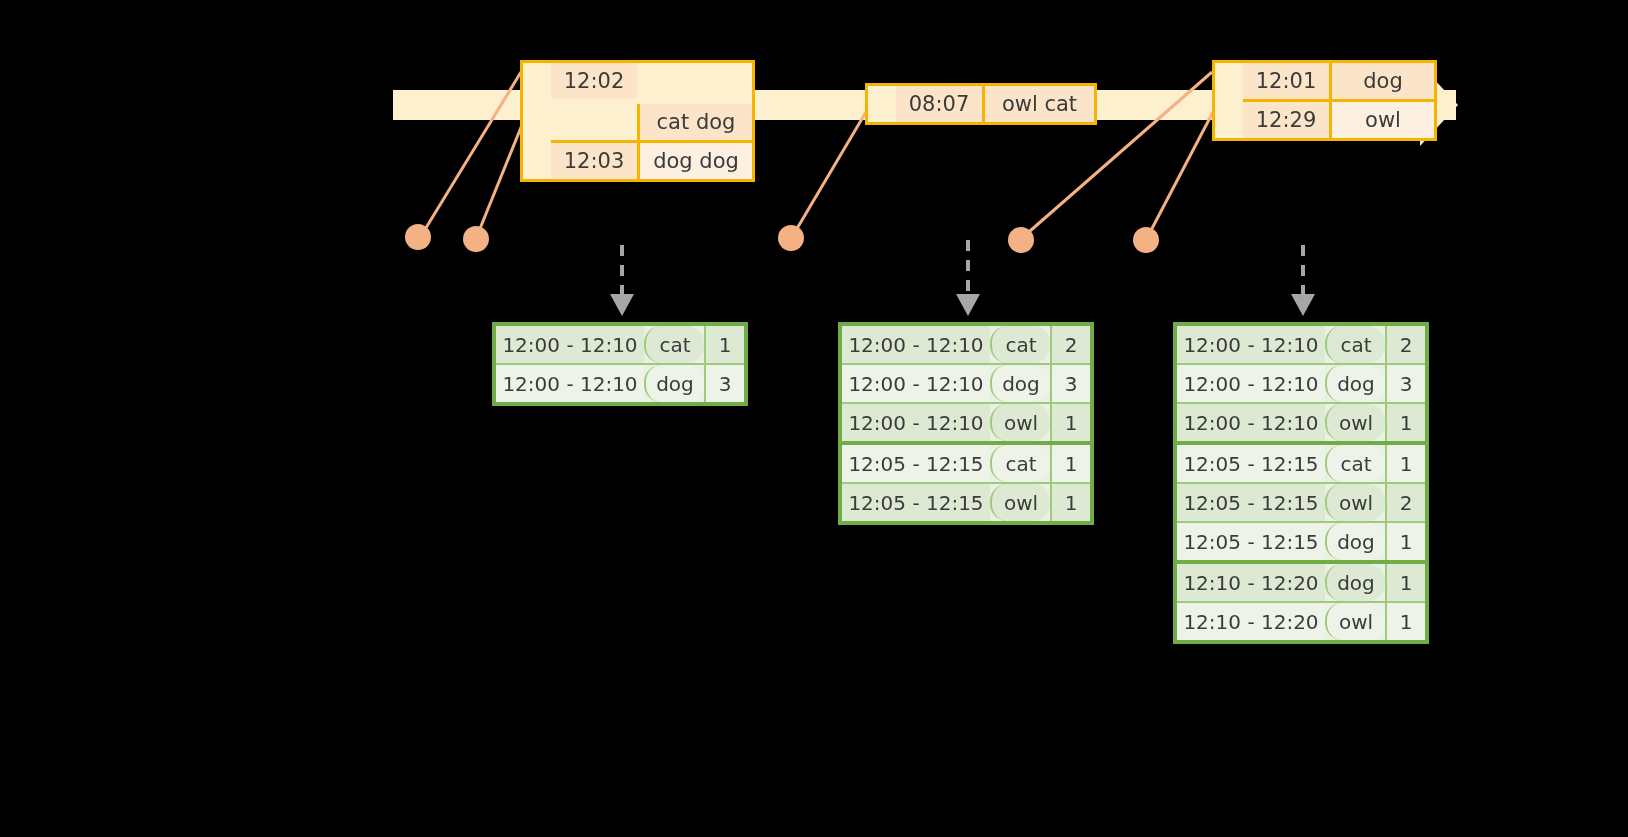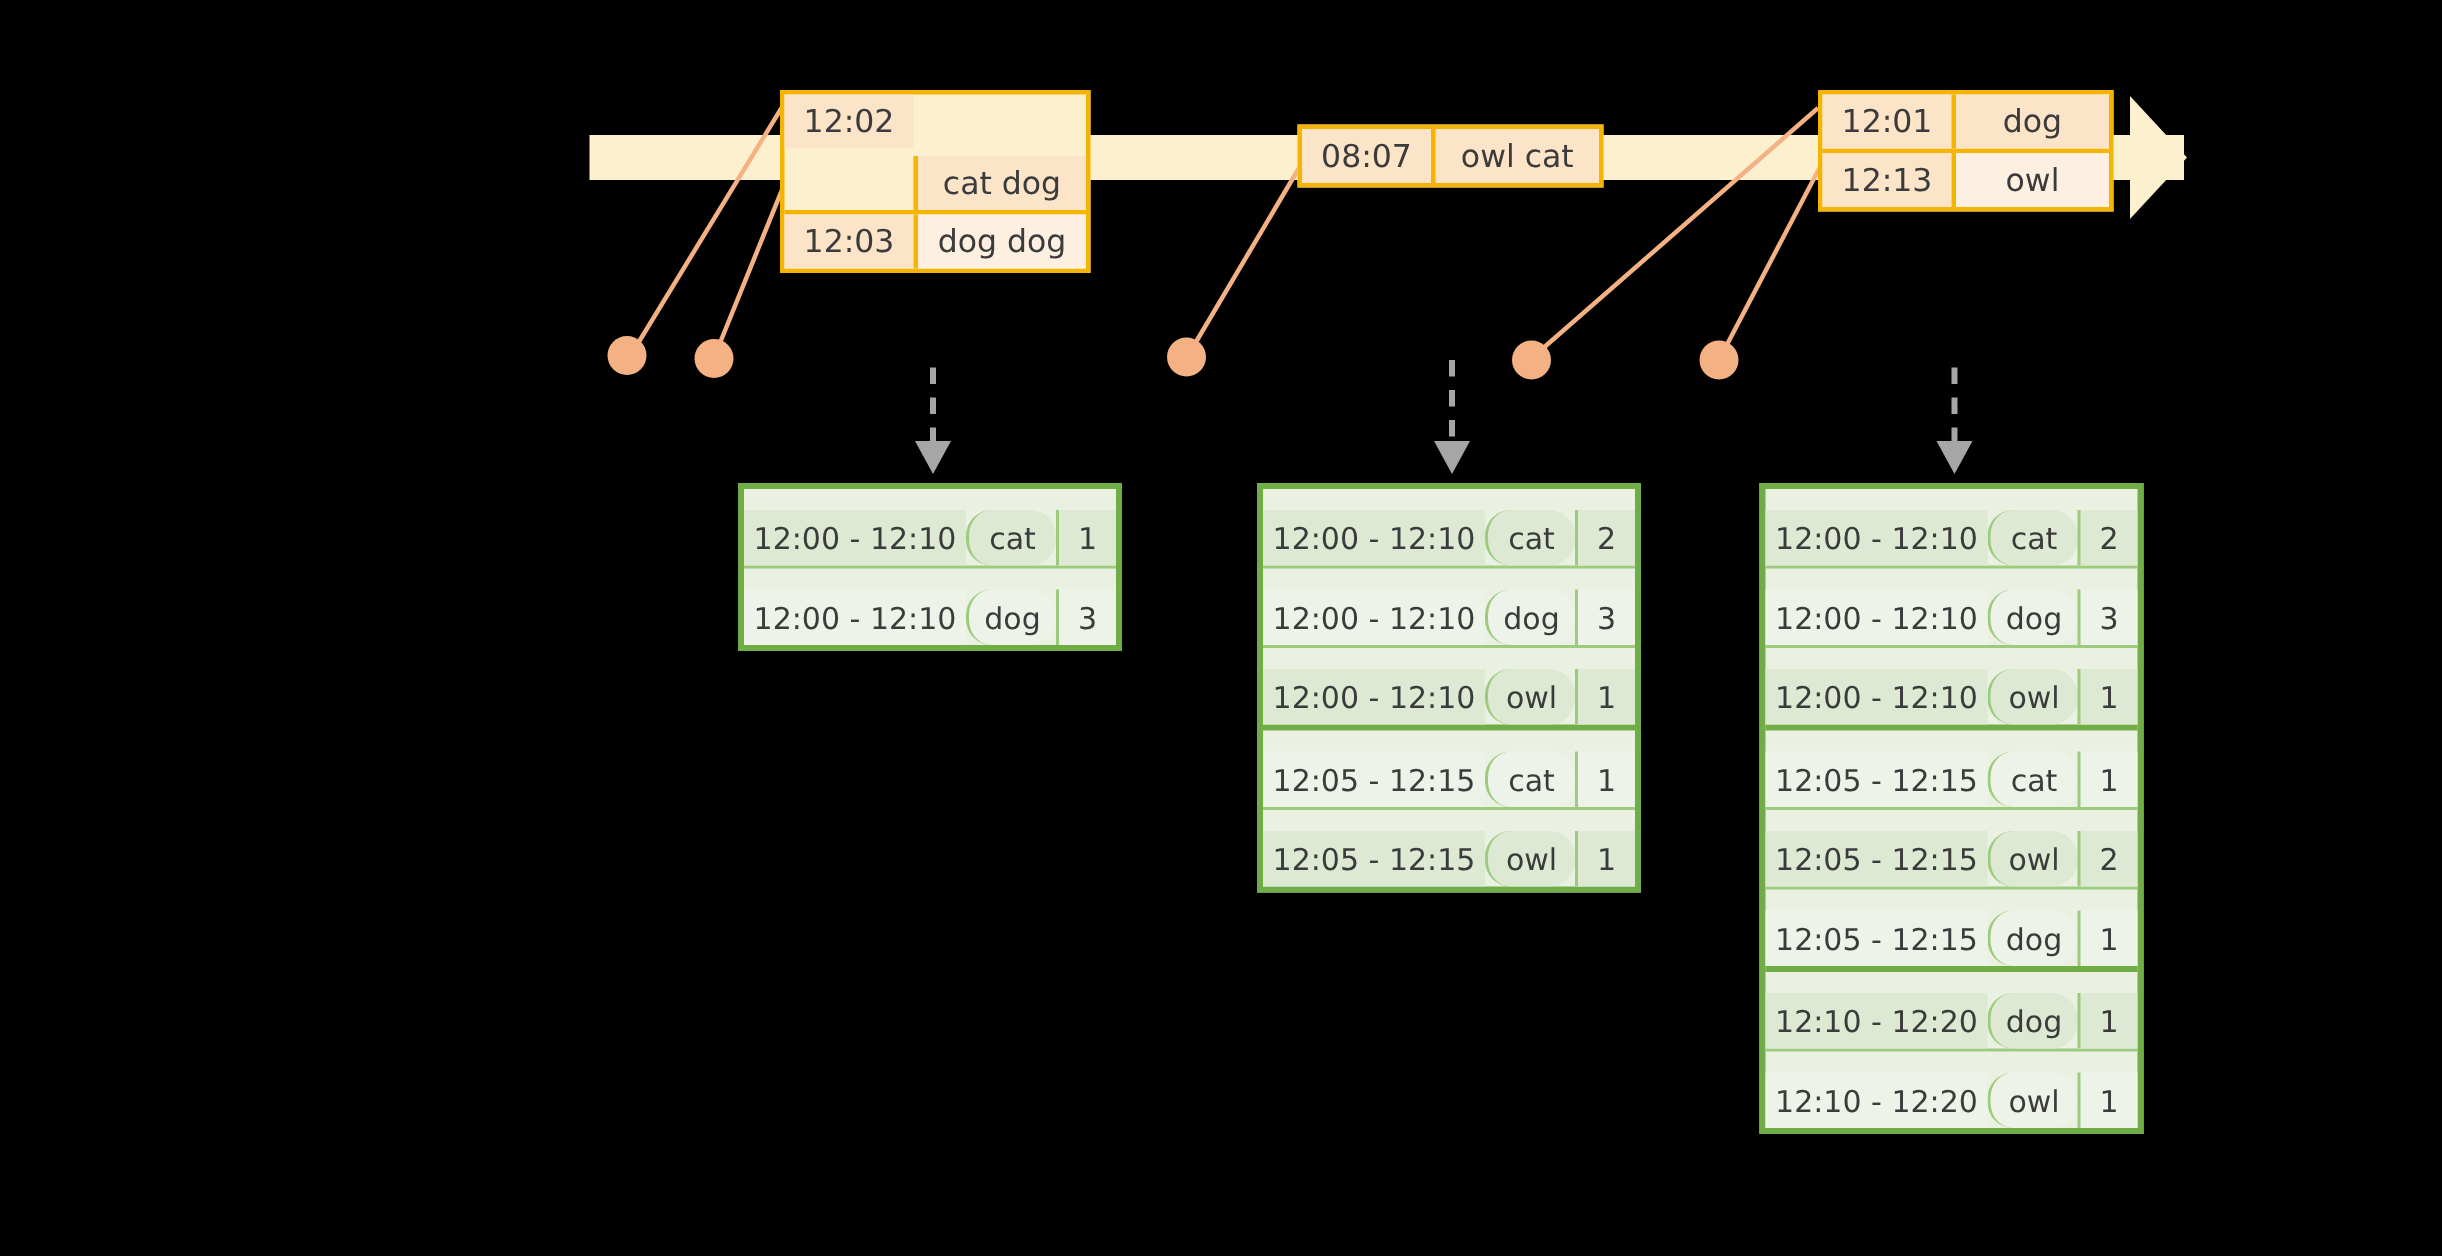--- a/index.html
+++ b/index.html
@@ -41,20 +41,21 @@
     border-bottom: 41px solid transparent;
     border-left: 38px solid #fdf0cf;
   }
 
   
   .evt-group {
     position: absolute;
     border: 3px solid #f5b400;
     box-sizing: border-box;
     background: #fdf0cf;
+    padding-left: 28px;
   }
   .evt-row {
     display: flex;
     box-sizing: border-box;
   }
   .evt-row + .evt-row { border-top: 3px solid #f5b400; }
   .evt-cell {
     box-sizing: border-box;
     display: flex;
     align-items: center;
@@ -103,21 +104,20 @@
   .res-cell {
     box-sizing: border-box;
     display: flex;
     align-items: center;
     justify-content: center;
     color: #3b3b3b;
     font-size: 20px;
     line-height: 1;
     height: 37px;
     white-space: nowrap;
-    margin-top: 14px;
   }
   .res-cell.win   { width: 148px; }
   .res-cell.key   { width: 60px;  border-left: 2px solid #9ccb7e; border-radius: 17px; }
   .res-cell.count { width: 40px;  border-left: 2px solid #9ccb7e; }
   .res-row.alt .res-cell { background: #dde9d2; }
   .res-row.alt2 .res-cell { background: #eef3ea; }
 </style>
 </head>
 <body>
 
@@ -169,21 +169,21 @@
       <div class="evt-cell payload" style="width:112px;">owl cat</div>
     </div>
   </div>
 
   <div class="evt-group" style="left:1212px; top:60px;">
     <div class="evt-row shade">
       <div class="evt-cell time">12:01</div>
       <div class="evt-cell payload" style="width:105px;">dog</div>
     </div>
     <div class="evt-row">
-      <div class="evt-cell time">12:13</div>
+      <div class="evt-cell time">12:29</div>
       <div class="evt-cell payload" style="width:105px;">owl</div>
     </div>
   </div>
 
   <div class="result-table" style="left:492px; top:322px;">
     <div class="res-row alt">
       <div class="res-cell win">12:00 - 12:10</div>
       <div class="res-cell key">cat</div>
       <div class="res-cell count">1</div>
     </div>

